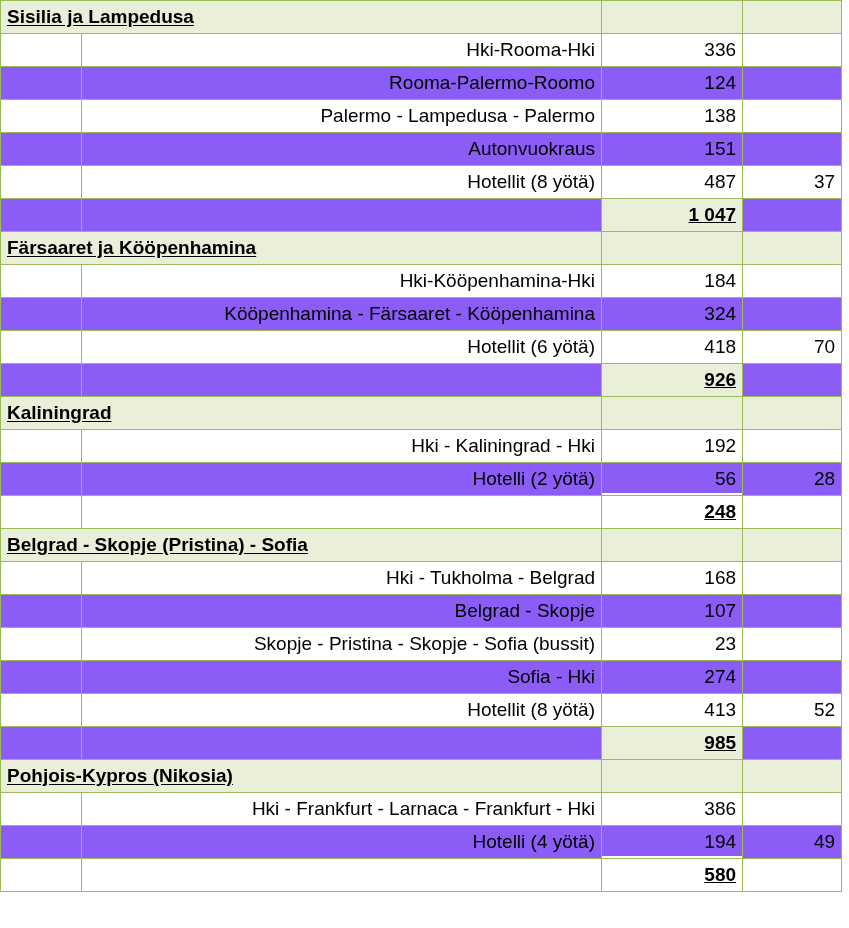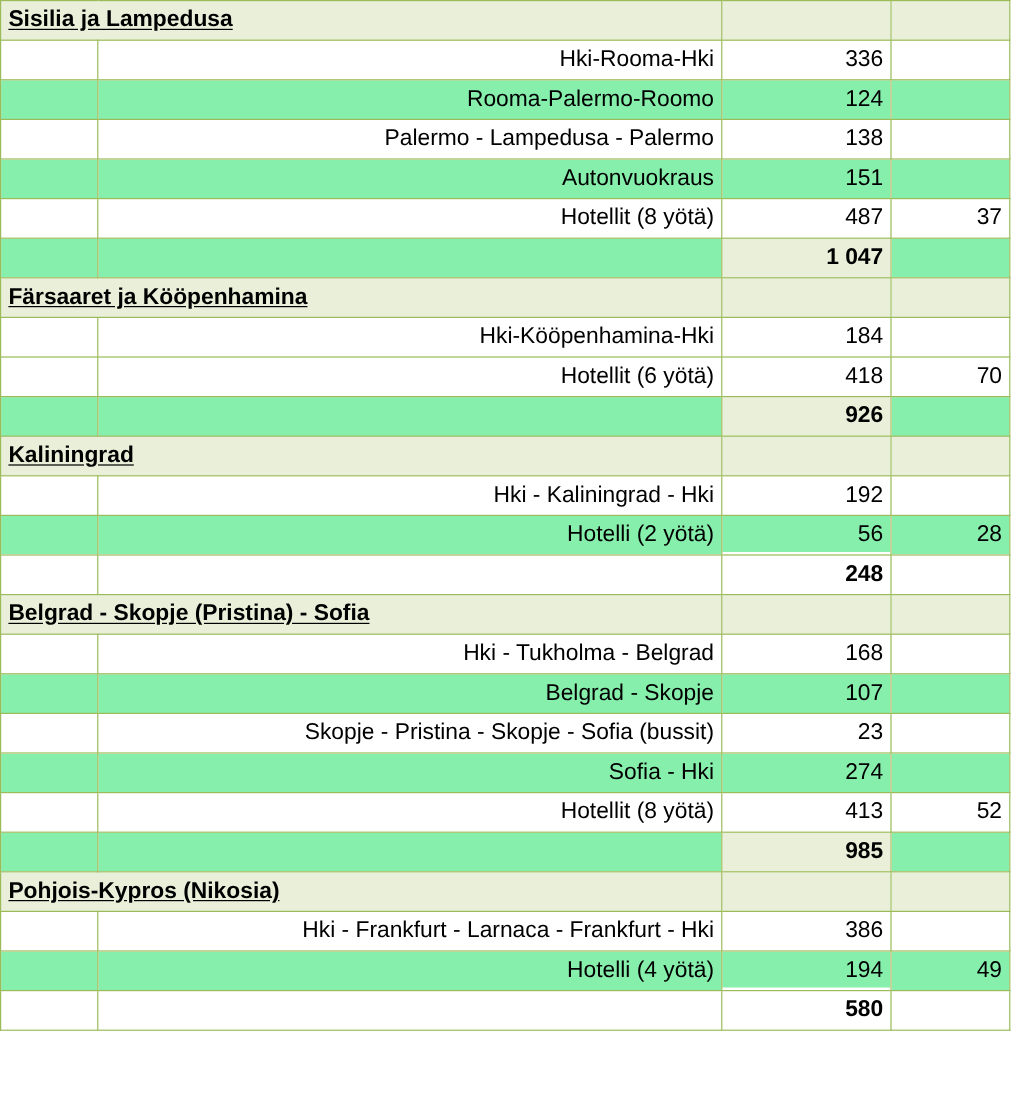--- a/index.html
+++ b/index.html
@@ -40,21 +40,21 @@
     padding: 0 6px;
     font-size: 19px;
     line-height: 32px;
     background: #ffffff;
     white-space: nowrap;
     overflow: hidden;
     vertical-align: middle;
   }
 
   
-  tr.band td { background: #86efac; }
+  tr.band td { background: #8b5cf6; }
 
   
   td.section-title {
     background: #e9efd9;
     font-weight: bold;
     font-size: 19px;
     padding-left: 8px;
     border-right: 1px solid #9bbb59;
   }
   td.section-title span.u {
@@ -74,20 +74,21 @@
   td.rule-top {
     border-top: 3px solid #000000;
   }
   td.rule-dbl-bottom {
     border-bottom: 4px double #000000;
     box-shadow: inset 0 -4px 0 -2px #ffffff;
   }
   td.total {
     font-weight: bold;
     border-top: 4px double #000000;
+    text-decoration: underline;
   }
   td.total.band { background: #e9efd9; }
 
   
   td.item {
     padding-left: 7px;
     text-align: right;
   }
   td.pad { padding: 0; }
 </style>
@@ -148,20 +149,26 @@
           <td class="section-title" colspan="2"><span class="u">Färsaaret ja Kööpenhamina</span></td>
           <td></td>
           <td></td>
         </tr>
         <tr>
           <td class="pad"></td>
           <td class="item">Hki-Kööpenhamina-Hki</td>
           <td class="num">184</td>
           <td class="num"></td>
         </tr>
+        <tr class="band">
+          <td class="pad"></td>
+          <td class="item">Kööpenhamina - Färsaaret - Kööpenhamina</td>
+          <td class="num">324</td>
+          <td class="num"></td>
+        </tr>
         <tr>
           <td class="pad"></td>
           <td class="item">Hotellit (6 yötä)</td>
           <td class="num rule-top rule-dbl-bottom">418</td>
           <td class="num">70</td>
         </tr>
         <tr class="band">
           <td class="pad"></td>
           <td class="item"></td>
           <td class="num total band">926</td>

